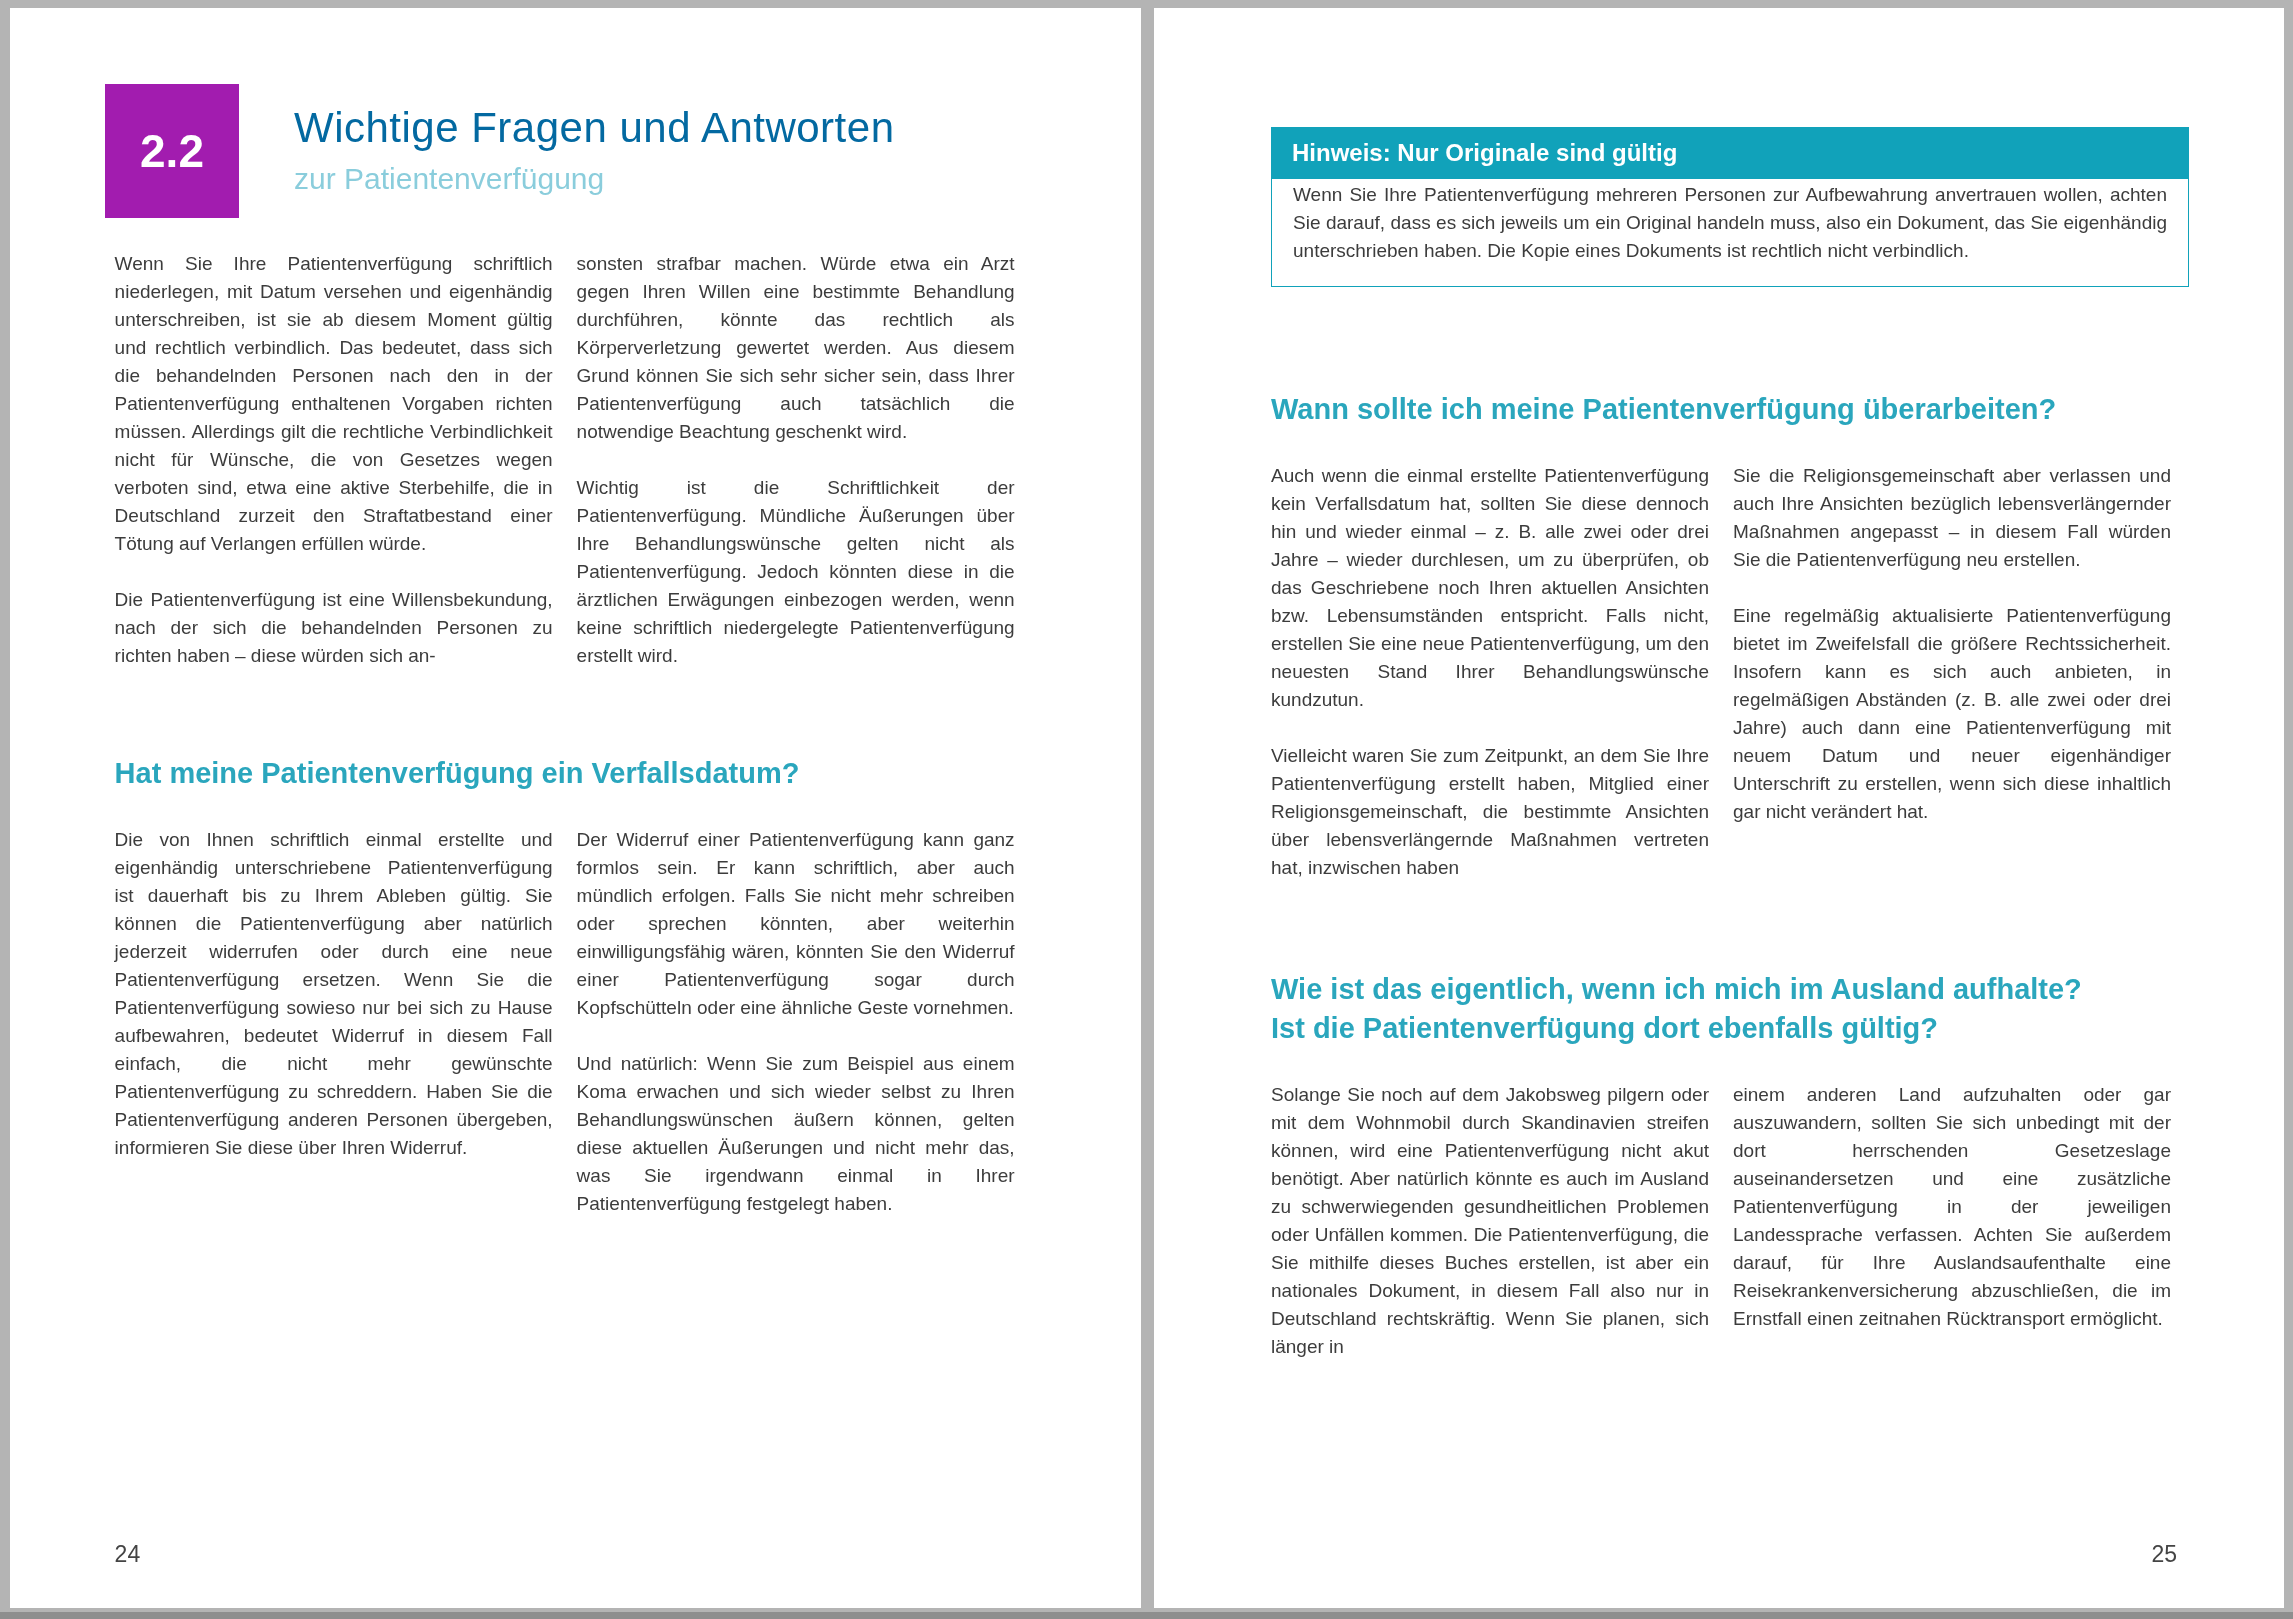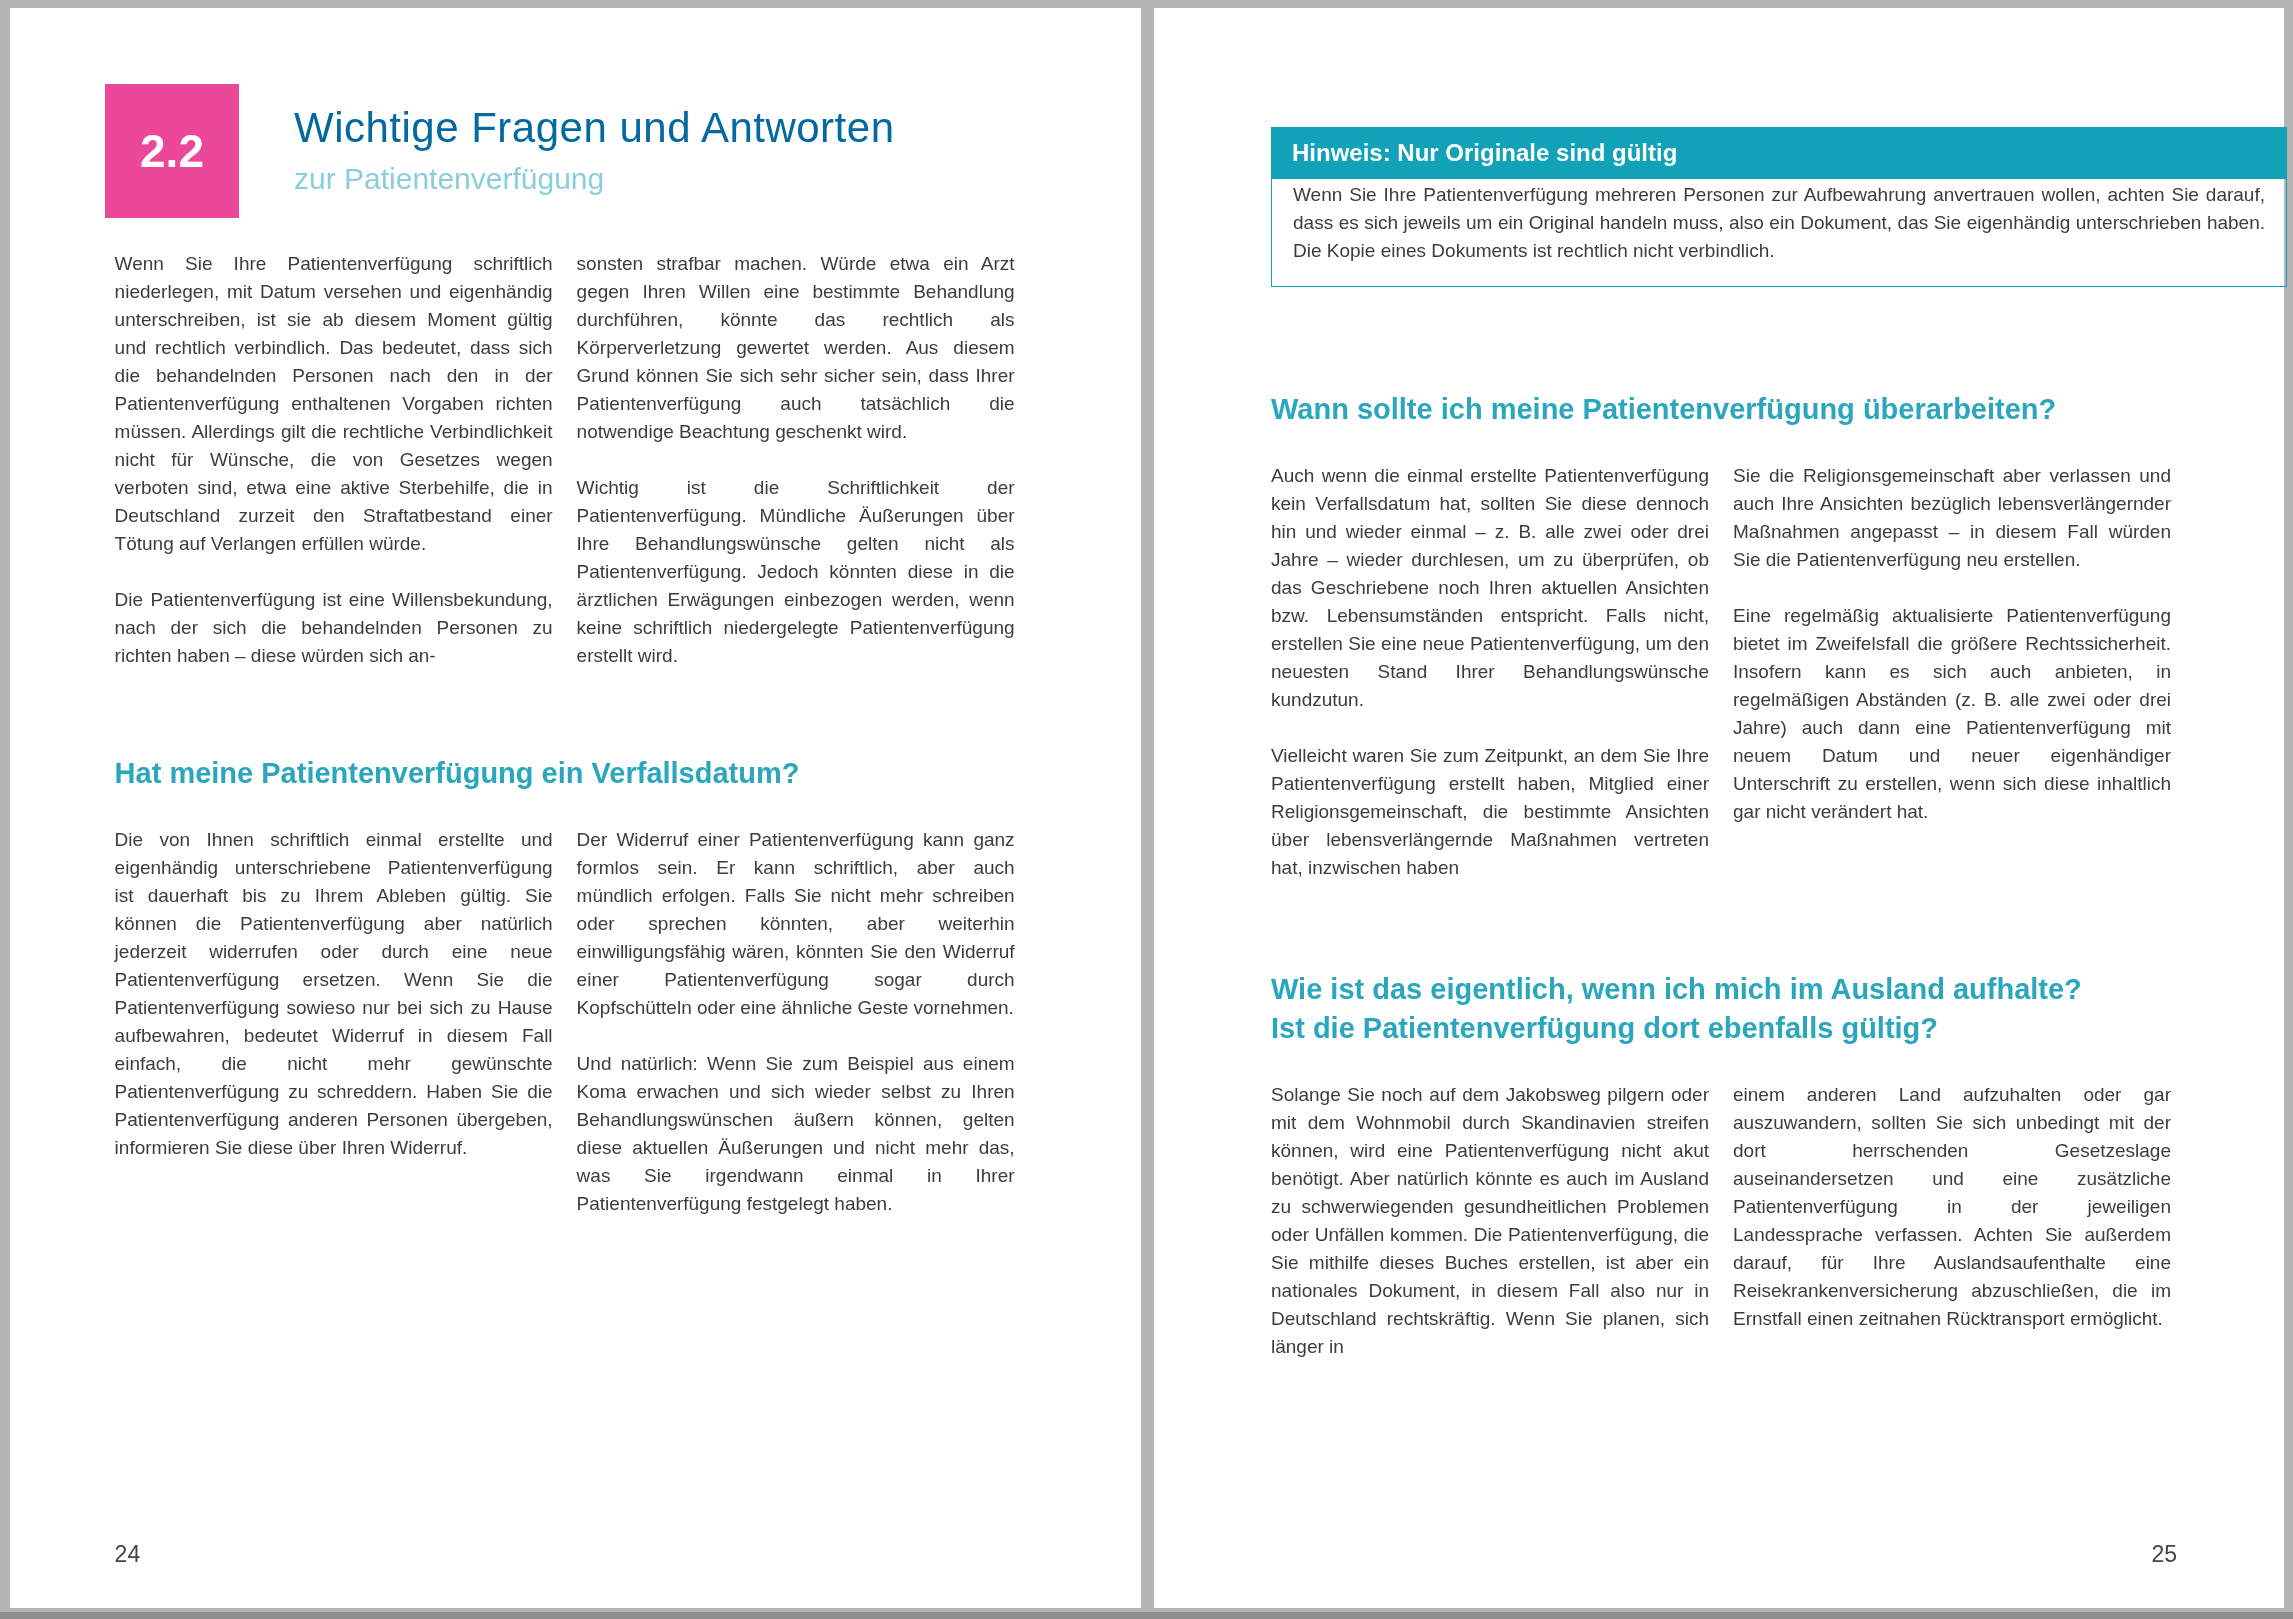--- a/index.html
+++ b/index.html
@@ -35,21 +35,21 @@
     width: 914px;
   }
   .chapter-header {
     display: flex;
     align-items: flex-start;
     margin-left: -9.6px;
   }
   .chapter-number-box {
     width: 134px;
     height: 134px;
-    background: #ec4899;
+    background: #a21caf;
     color: #ffffff;
     font-size: 46px;
     font-weight: 700;
     display: flex;
     align-items: center;
     justify-content: center;
     flex: 0 0 auto;
   }
   .chapter-title-block {
     margin-left: 55px;
@@ -100,21 +100,21 @@
   }
   .page-left .page-number  { left: 105px; }
   .page-right .page-number { right: 107px; margin-left: 36px; }
 
   
   .rp-content {
     padding: 119px 96px 0 117px;
     width: 918px;
     box-sizing: content-box;
   }
-  .note-box { width: 1016px; border-radius: 30px; }
+  .note-box { width: 918px; border-radius: 30px; }
   .note-box-header {
     background: #11a2ba;
     color: #ffffff;
     font-size: 24px;
     font-weight: 700;
     padding: 12.4px 21px;
   }
   .note-box-body {
     border: 1.9px solid #11a2ba;
     border-top: none;

